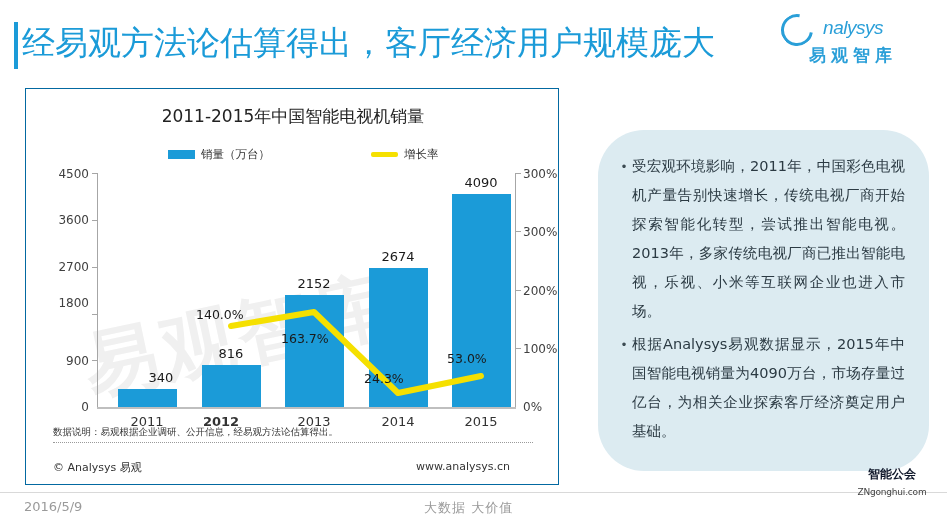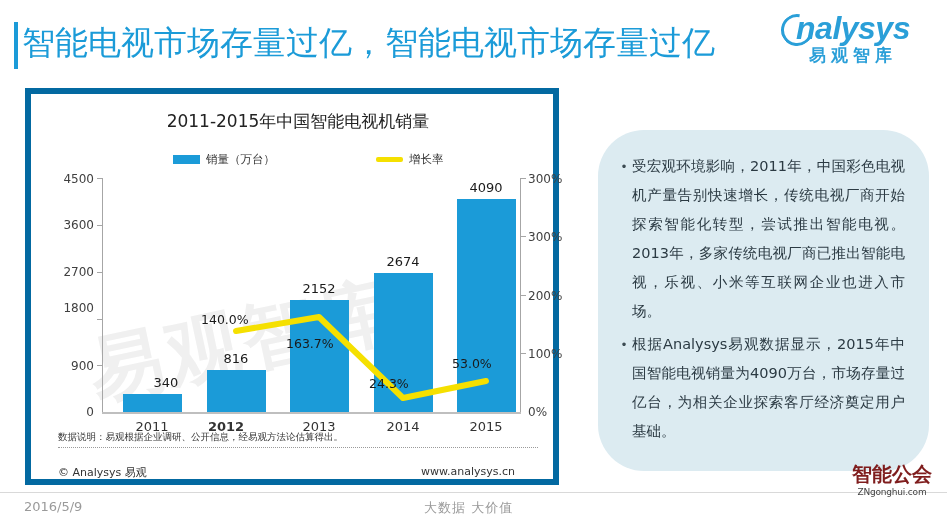--- a/index.html
+++ b/index.html
@@ -12,35 +12,35 @@
   #header{position:absolute;left:0;top:0;width:947px;height:86px;}
   #title-accent{position:absolute;left:14px;top:22px;width:4px;height:47px;background:#1b9bd8;}
   #page-title{
     position:absolute;left:22px;top:21px;
     font-size:33px;color:#1b9bd8;letter-spacing:0px;
     font-family:"DejaVu Sans","Liberation Sans",sans-serif;
     white-space:nowrap;font-weight:400;
   }
   #brand-logo{position:absolute;right:14px;top:12px;width:160px;height:66px;text-align:center;}
   #brand-wordmark{
-    font-size:32px;color:#2a9fd8;font-style:italic;font-weight:700;
+    font-size:19px;color:#2a9fd8;font-style:italic;font-weight:400;
     letter-spacing:-0.5px;line-height:32px;position:relative;
   }
   #brand-swirl{
     position:absolute;left:8px;top:2px;width:26px;height:26px;
     border:3px solid #2a9fd8;border-radius:50%;border-right-color:transparent;
     transform:rotate(-35deg);
   }
   #brand-cn{font-size:17px;color:#2a9fd8;letter-spacing:5px;font-weight:700;
     font-family:"DejaVu Sans","Liberation Sans",sans-serif;line-height:22px;}
 
   
   #chart-card{
     position:absolute;left:25px;top:88px;width:534px;height:397px;
-    border:6px solid #0369a1;background:#fff;box-sizing:border-box;
+    border:1px solid #0369a1;background:#fff;box-sizing:border-box;
   }
   #chart-title{
     position:absolute;left:0;top:16px;width:534px;text-align:center;
     font-size:17px;color:#222;
     font-family:"DejaVu Sans","Liberation Sans",sans-serif;
   }
   #legend{position:absolute;left:0;top:58px;width:534px;height:18px;}
   .legend-item{position:absolute;display:flex;align-items:center;gap:6px;
     font-size:11.5px;color:#333;font-family:"DejaVu Sans","Liberation Sans",sans-serif;}
   #legend-sales{left:142px;}
@@ -97,31 +97,31 @@
     font-family:"DejaVu Sans","Liberation Sans",sans-serif;
   }
 
   
   #footer-rule{position:absolute;left:0;top:492px;width:947px;height:1px;background:#d9d9d9;}
   #footer-date{position:absolute;left:24px;top:499px;font-size:13px;color:#9a9a9a;
     font-family:"DejaVu Sans","Liberation Sans",sans-serif;}
   #footer-slogan{position:absolute;left:424px;top:499px;font-size:13px;color:#9a9a9a;
     letter-spacing:1px;font-family:"DejaVu Sans","Liberation Sans",sans-serif;}
   #zn-logo{position:absolute;left:848px;top:462px;width:88px;height:54px;text-align:center;}
-  #zn-logo-cn{font-size:20px;color:#7f1d1d;font-weight:700;letter-spacing:0px;line-height:24px;
+  #zn-logo-cn{font-size:12px;color:#0f172a;font-weight:700;letter-spacing:0px;line-height:24px;
     font-family:"DejaVu Sans","Liberation Sans",sans-serif;}
   #zn-logo-url{font-size:9px;color:#444;letter-spacing:-0.2px;line-height:12px;
     font-family:"DejaVu Sans","Liberation Sans",sans-serif;}
 </style>
 </head>
 <body>
 
 <div id="header">
   <div id="title-accent"></div>
-  <div id="page-title">智能电视市场存量过亿，智能电视市场存量过亿</div>
+  <div id="page-title">经易观方法论估算得出，客厅经济用户规模庞大</div>
   <div id="brand-logo">
     <div id="brand-wordmark">
       <span id="brand-swirl"></span>
       <span>nalysys</span>
     </div>
     <div id="brand-cn">易观智库</div>
   </div>
 </div>
 
 <div id="chart-card">

